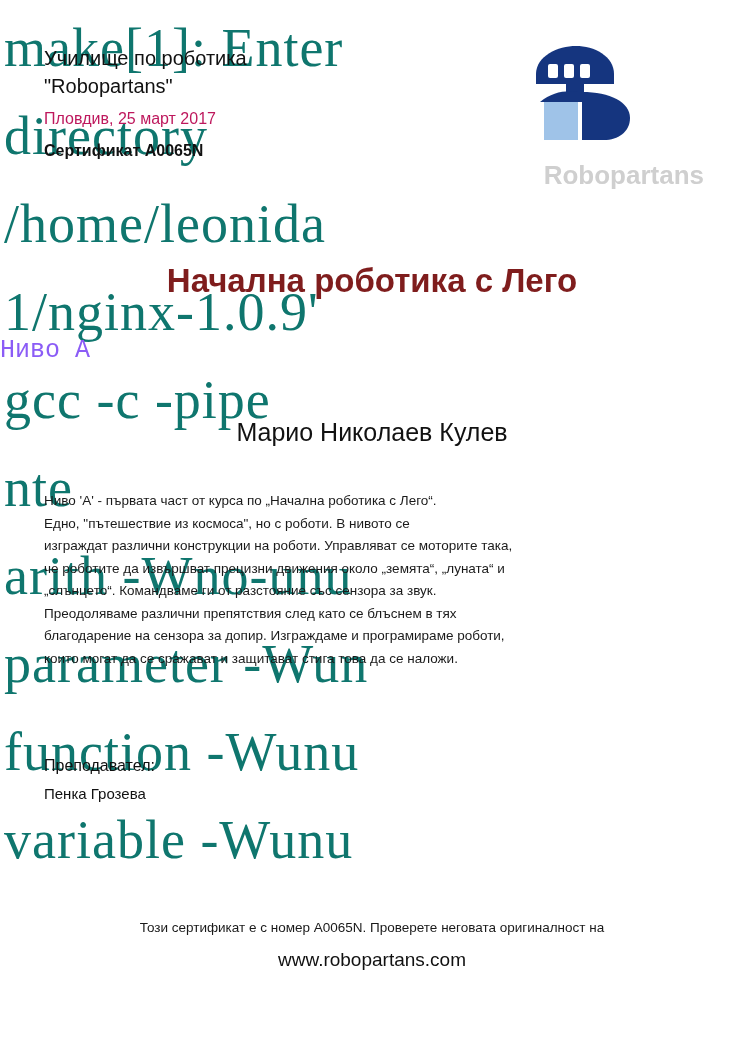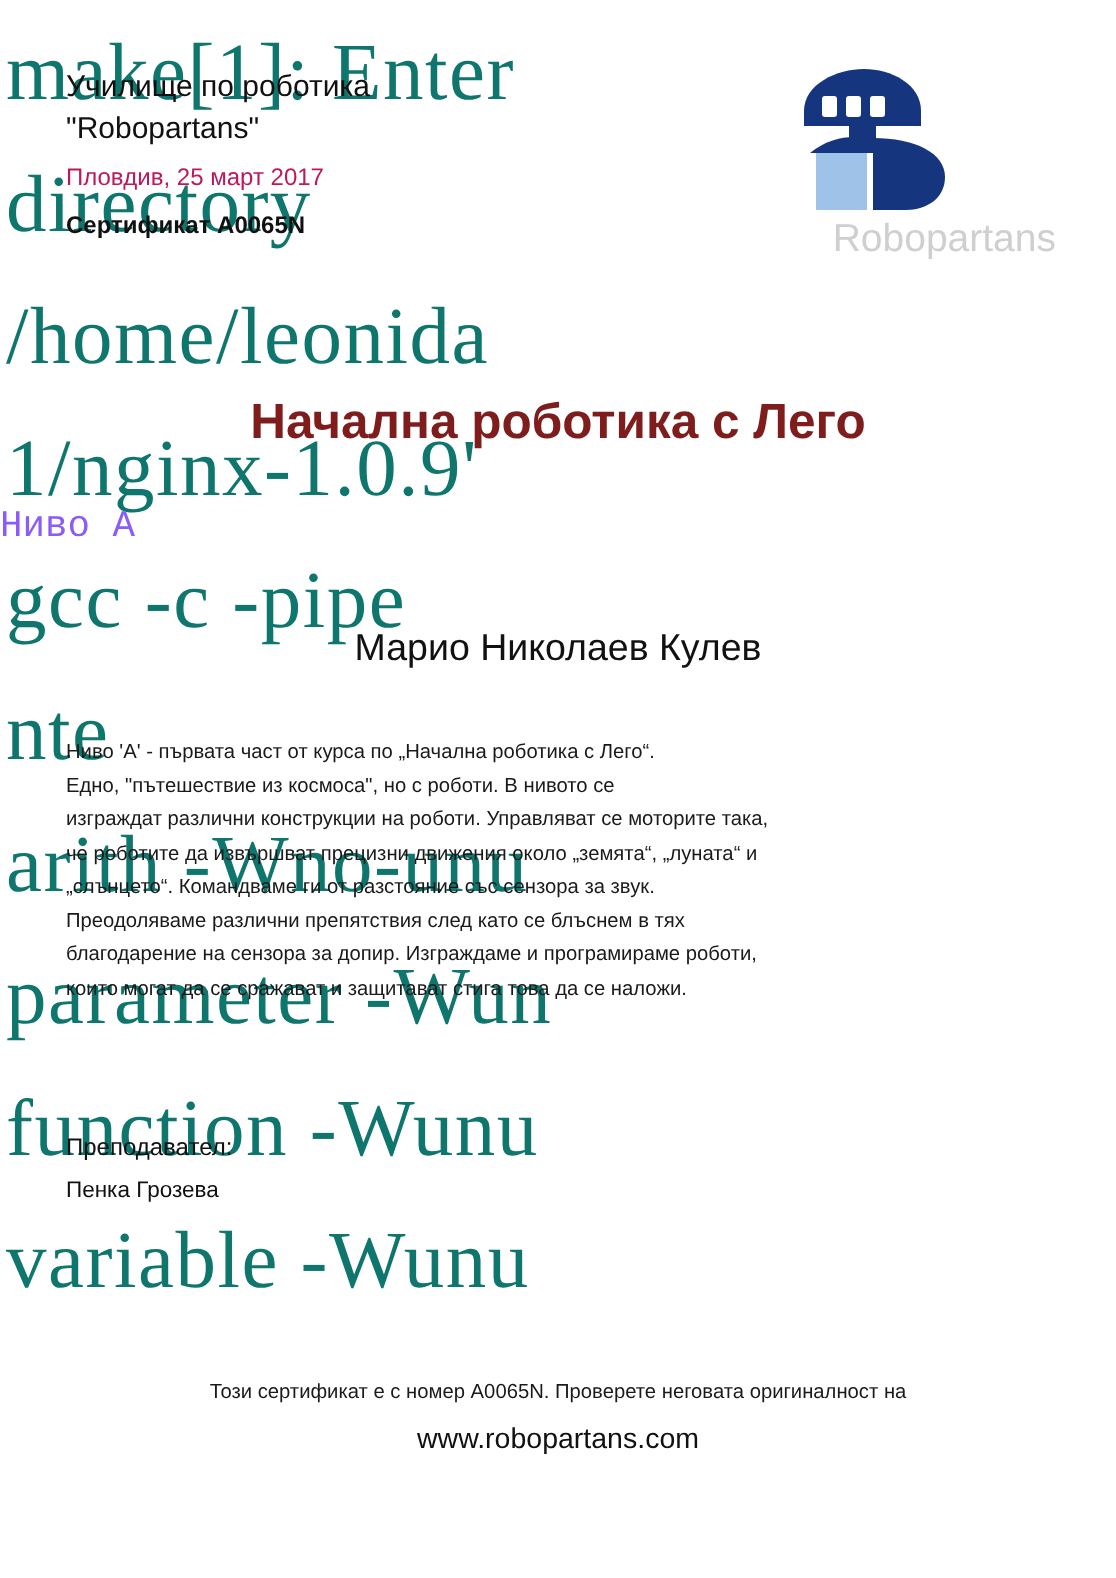--- a/index.html
+++ b/index.html
@@ -80,25 +80,26 @@
     height: 140px;
   }
   .logo-mark {
     position: absolute;
     right: 46px;
     top: 0;
   }
   .logo-text {
     position: absolute;
     right: 0;
-    top: 99px;
+    top: 116px;
     font-size: 26px;
     color: #cfcfcf;
     letter-spacing: 0px;
     font-family: "Liberation Sans", sans-serif;
+    font-weight: bold;
   }
 
   
   .course-title {
     position: absolute;
     top: 262px;
     left: 0;
     width: 744px;
     text-align: center;
     font-size: 33px;

